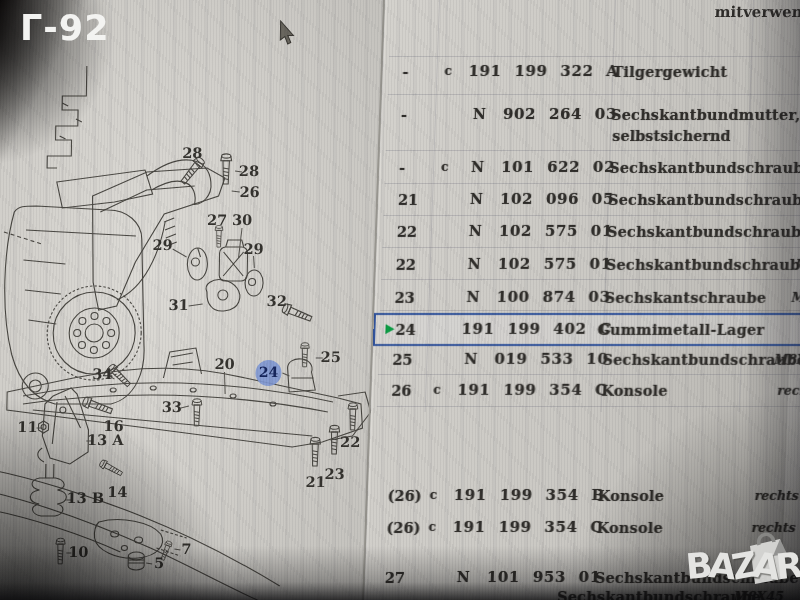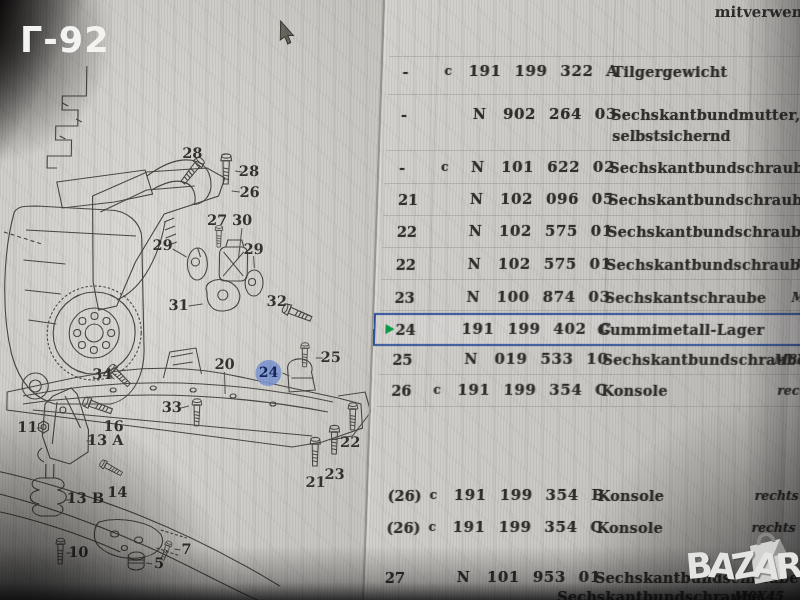--- a/index.html
+++ b/index.html
@@ -39,21 +39,21 @@
     background:repeating-linear-gradient(92deg,rgba(30,30,42,.055) 0 1.2px,transparent 1.2px 3.1px),
                repeating-linear-gradient(90deg,transparent 0 13px,rgba(40,40,60,.04) 13px 16px);}
   .vignette{position:absolute;inset:0;pointer-events:none;background:
     linear-gradient(118deg,rgba(8,6,6,.95) 0%,rgba(8,6,6,.55) 2.5%,transparent 8%),
     radial-gradient(circle at -2% 6%,rgba(0,0,0,.8),transparent 13%),
     linear-gradient(to top,rgba(8,8,10,.8) 0%,rgba(8,8,10,.3) 3%,transparent 9%),
     radial-gradient(circle at 2% 103%,rgba(0,0,0,.75),transparent 22%),
     radial-gradient(circle at 101% 106%,rgba(0,0,0,.55),transparent 24%),
     linear-gradient(to left,rgba(18,18,24,.33),transparent 7%),
     radial-gradient(ellipse 125% 105% at 42% 38%,transparent 55%,rgba(10,10,16,.30) 95%);}
-  .photo-label{position:absolute;left:20px;top:20px;font-family:"DejaVu Sans","Liberation Sans",sans-serif;
+  .photo-label{position:absolute;left:20px;top:8px;font-family:"DejaVu Sans","Liberation Sans",sans-serif;
     font-weight:bold;font-size:35px;color:#f3f3f1;letter-spacing:1px;}
   .watermark{position:absolute;left:686px;top:538px;width:118px;height:60px;
     font-family:"DejaVu Sans","Liberation Sans",sans-serif;}
   .watermark .bag{position:absolute;left:56px;top:-8px;opacity:.92;}
   .wm-letters{position:absolute;left:0;top:8px;white-space:nowrap;}
   .wm-letters span{display:inline-block;font-weight:900;font-size:35px;color:#e4e4e2;
     letter-spacing:-4px;text-shadow:1.5px 1.5px 1px rgba(55,55,52,.5);}
   svg text{font-family:"DejaVu Serif","Liberation Serif",serif;}
 </style>
 </head>

